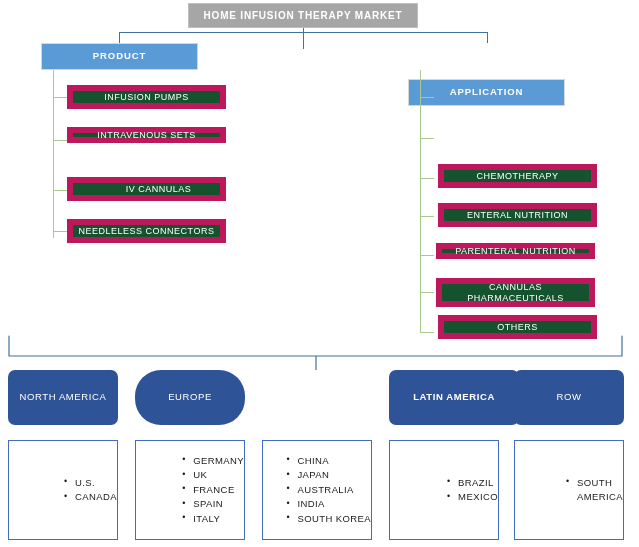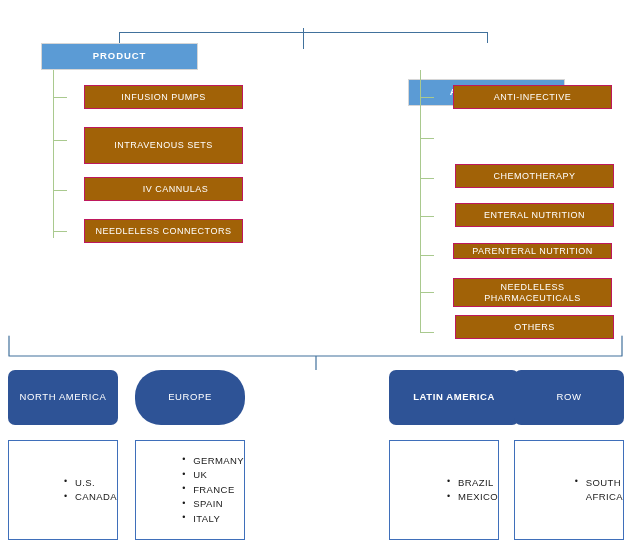--- a/index.html
+++ b/index.html
@@ -44,25 +44,24 @@
   .cat-box {
     background: #5b9bd5;
     border: 1px solid #d6d6d6;
     font-size: 9.5px;
     font-weight: bold;
     letter-spacing: 0.9px;
   }
 
   
   .leaf-box {
-    background: #a16207;
-    border: 1px solid #be185d;
+    background: #14532d;
+    border: 6px solid #be185d;
     font-size: 9px;
     letter-spacing: 0.5px;
-    margin-left: 17px;
   }
 
   
   .region-box {
     background: #2e5396;
     border-radius: 7px;
     font-size: 9.5px;
     letter-spacing: 0.6px;
   }
 
@@ -111,20 +110,23 @@
     position: absolute;
     left: 0;
     top: 328px;
   }
 </style>
 </head>
 <body>
 
 <div id="canvas">
 
+  <div class="box root-box" style="left:188px; top:3px; width:230px; height:25px;">
+    <span>HOME INFUSION THERAPY MARKET</span>
+  </div>
 
   <div class="ln ln-v-blue" style="left:303px; top:28px; height:14px;"></div>
   <div class="ln ln-h-blue" style="left:119px; top:32px; width:369px;"></div>
   <div class="ln ln-v-blue" style="left:119px; top:32px; height:11px;"></div>
   <div class="ln ln-v-blue" style="left:487px; top:32px; height:11px;"></div>
   <div class="ln ln-v-blue" style="left:303px; top:32px; height:17px;"></div>
 
   <div class="box cat-box" style="left:41px; top:43px; width:157px; height:27px;">
     <span>PRODUCT</span>
   </div>
@@ -135,53 +137,50 @@
 
   <div class="ln ln-v-green" style="left:53px; top:70px; height:168px;"></div>
   <div class="ln ln-h-green" style="left:53px; top:97px; width:14px;"></div>
   <div class="ln ln-h-green" style="left:53px; top:140px; width:14px;"></div>
   <div class="ln ln-h-green" style="left:53px; top:190px; width:14px;"></div>
   <div class="ln ln-h-green" style="left:53px; top:231px; width:14px;"></div>
 
   <div class="box leaf-box" style="left:67px; top:85px; width:159px; height:24px;">
     <span>INFUSION PUMPS</span>
   </div>
-  <div class="box leaf-box" style="left:67px; top:127px; width:159px; height:37px;">
+  <div class="box leaf-box" style="left:67px; top:127px; width:159px; height:16px;">
     <span>INTRAVENOUS SETS</span>
   </div>
   <div class="box leaf-box" style="left:67px; top:177px; width:159px; height:24px;padding-left:24px;">
     <span>IV CANNULAS</span>
   </div>
   <div class="box leaf-box" style="left:67px; top:219px; width:159px; height:24px;">
     <span>NEEDLELESS CONNECTORS</span>
   </div>
 
   <div class="ln ln-v-green" style="left:420px; top:70px; height:263px;"></div>
   <div class="ln ln-h-green" style="left:420px; top:97px; width:14px;"></div>
   <div class="ln ln-h-green" style="left:420px; top:138px; width:14px;"></div>
   <div class="ln ln-h-green" style="left:420px; top:178px; width:14px;"></div>
   <div class="ln ln-h-green" style="left:420px; top:216px; width:14px;"></div>
   <div class="ln ln-h-green" style="left:420px; top:255px; width:14px;"></div>
   <div class="ln ln-h-green" style="left:420px; top:292px; width:14px;"></div>
   <div class="ln ln-h-green" style="left:420px; top:332px; width:14px;"></div>
 
-  <div class="box leaf-box" style="left:436px; top:85px; width:159px; height:24px;">
-    <span>ANTI-INFECTIVE</span>
-  </div>
   <div class="box leaf-box" style="left:438px; top:164px; width:159px; height:24px;">
     <span>CHEMOTHERAPY</span>
   </div>
   <div class="box leaf-box" style="left:438px; top:203px; width:159px; height:24px;">
     <span>ENTERAL NUTRITION</span>
   </div>
   <div class="box leaf-box" style="left:436px; top:243px; width:159px; height:16px;">
     <span>PARENTERAL NUTRITION</span>
   </div>
   <div class="box leaf-box" style="left:436px; top:278px; width:159px; height:29px;">
-    <span>NEEDLELESS PHARMACEUTICALS</span>
+    <span>CANNULAS PHARMACEUTICALS</span>
   </div>
   <div class="box leaf-box" style="left:438px; top:315px; width:159px; height:24px;">
     <span>OTHERS</span>
   </div>
 
   <svg id="bottom-bracket" width="639" height="42" viewBox="0 0 639 42">
     <path d="M9 8 L9 28 L622 28 L622 8" fill="none" stroke="#41719c" stroke-width="1.2" stroke-linecap="round" stroke-linejoin="round"></path>
     <path d="M316 28 L316 42" fill="none" stroke="#41719c" stroke-width="1.2"></path>
   </svg>
 
@@ -208,28 +207,37 @@
   <div class="list-box" style="left:135px; top:440px; width:110px; height:100px;">
     <ul>
       <li>GERMANY</li>
       <li>UK</li>
       <li>FRANCE</li>
       <li>SPAIN</li>
       <li>ITALY</li>
     </ul>
   </div>
 
+  <div class="list-box" style="left:262px; top:440px; width:110px; height:100px;">
+    <ul>
+      <li>CHINA</li>
+      <li>JAPAN</li>
+      <li>AUSTRALIA</li>
+      <li>INDIA</li>
+      <li>SOUTH KOREA</li>
+    </ul>
+  </div>
 
   <div class="list-box" style="left:389px; top:440px; width:110px; height:100px;">
     <ul>
       <li>BRAZIL</li>
       <li>MEXICO</li>
     </ul>
   </div>
 
   <div class="list-box" style="left:514px; top:440px; width:110px; height:100px;">
     <ul>
       <li>SOUTH
-AFRICA</li>
+AMERICA</li>
     </ul>
   </div>
 
 </div>
 
 </body></html>

